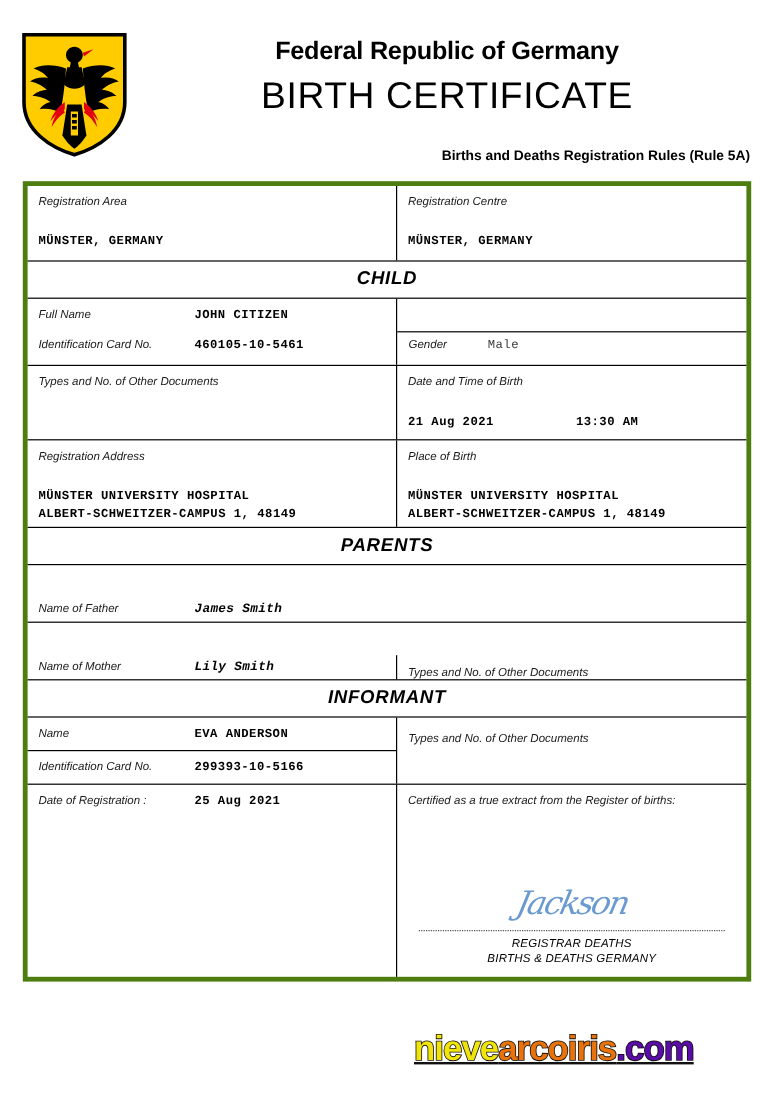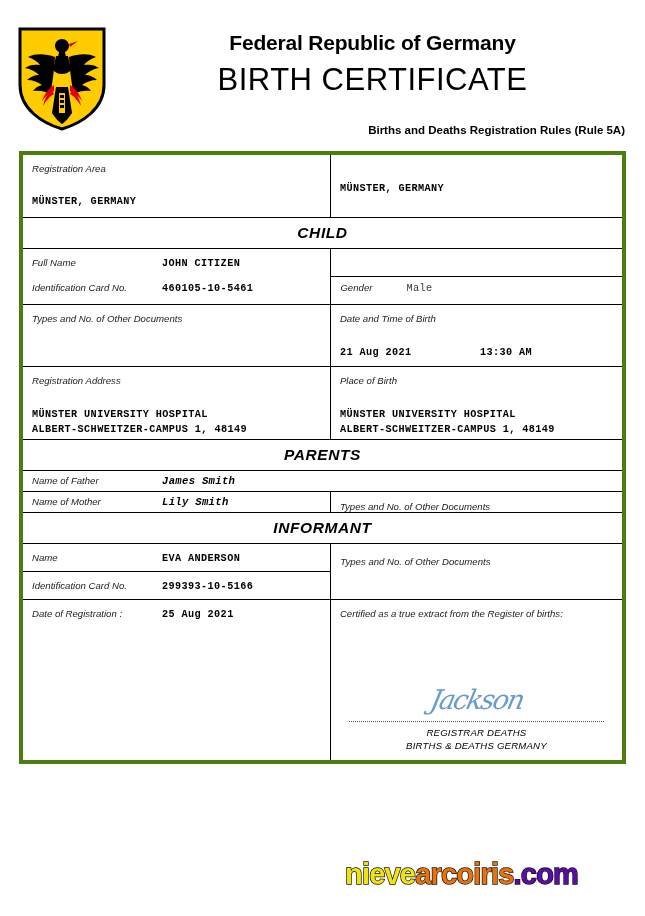--- a/index.html
+++ b/index.html
@@ -129,21 +129,21 @@
 
   
   .stack .lbl { margin-bottom: 2px; }
 
   
   .h-reg    { height: 63px; }
   .h-sec    { height: 31px; }
   .h-fn     { height: 56px; }
   .h-docs   { height: 62px; }
   .h-addr   { height: 73px; }
-  .h-par    { height: 21px; }
+  .h-par    { height: 21px; margin-top: 27px; }
   .h-last   { height: 160px; }
 
   .nested { display: flex; flex-direction: column; }
   .nested > .nrow {
     display: flex;
     border-bottom: 1px solid #000;
     box-sizing: border-box;
   }
   .nested > .nrow:last-child { border-bottom: none; }
 
@@ -187,20 +187,21 @@
   .watermark {
     position: absolute;
     left: 345px; top: 858px;
     font-size: 29px;
     font-weight: bold;
     font-family: "Liberation Sans", sans-serif;
     letter-spacing: -0.8px;
     white-space: nowrap;
     -webkit-text-stroke: 1.4px #111;
     paint-order: stroke fill;
+    text-decoration: underline;
   }
   .wm-a { color: #f0e40b; }
   .wm-b { color: #e8730a; }
   .wm-c { color: #5b0ba8; }
 </style>
 </head>
 <body>
 
 <div class="header">
 
@@ -251,20 +252,21 @@
 </div>
 
 <div class="cert">
 
   <div class="row h-reg">
     <div class="cell c-left stack">
       <div class="lbl">Registration Area</div>
       <div class="val" style="margin-top:19px">MÜNSTER, GERMANY</div>
     </div>
     <div class="cell c-right stack">
+      <div class="lbl">Registration Centre</div>
       <div class="val" style="margin-top:19px">MÜNSTER, GERMANY</div>
     </div>
   </div>
 
   <div class="row h-sec">
     <div class="cell c-full" style="padding:0">
       <div class="section-title">CHILD</div>
     </div>
   </div>
 

